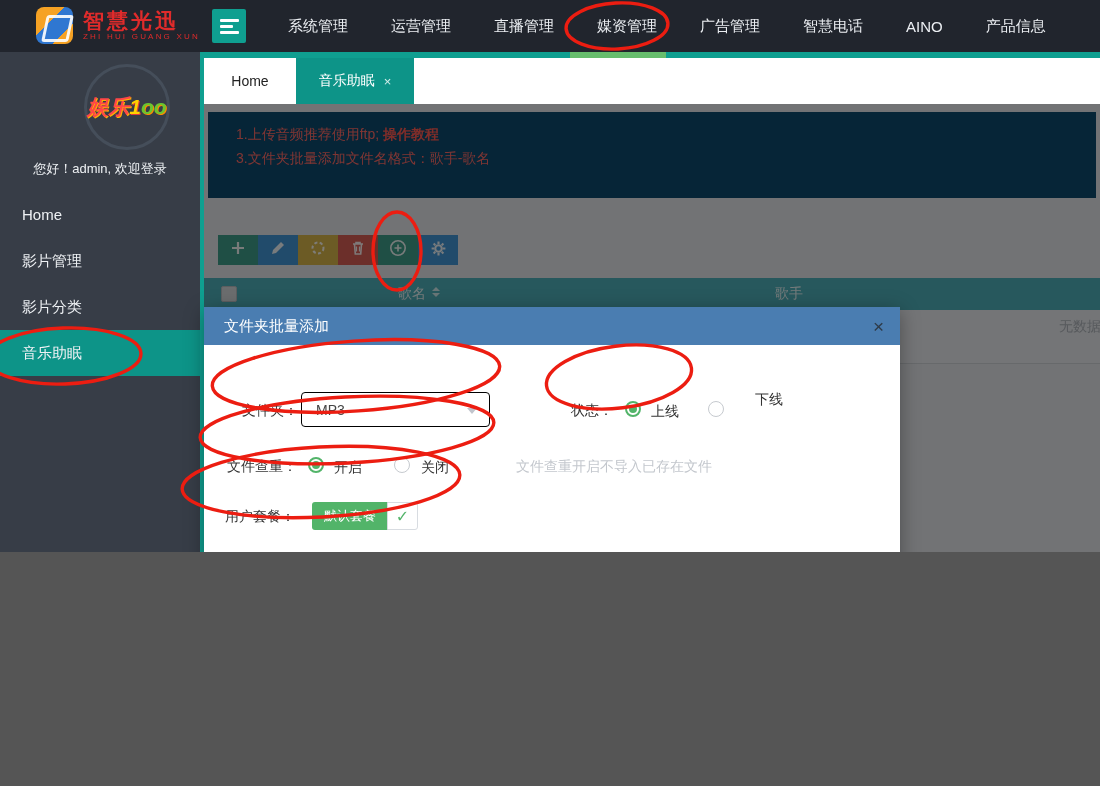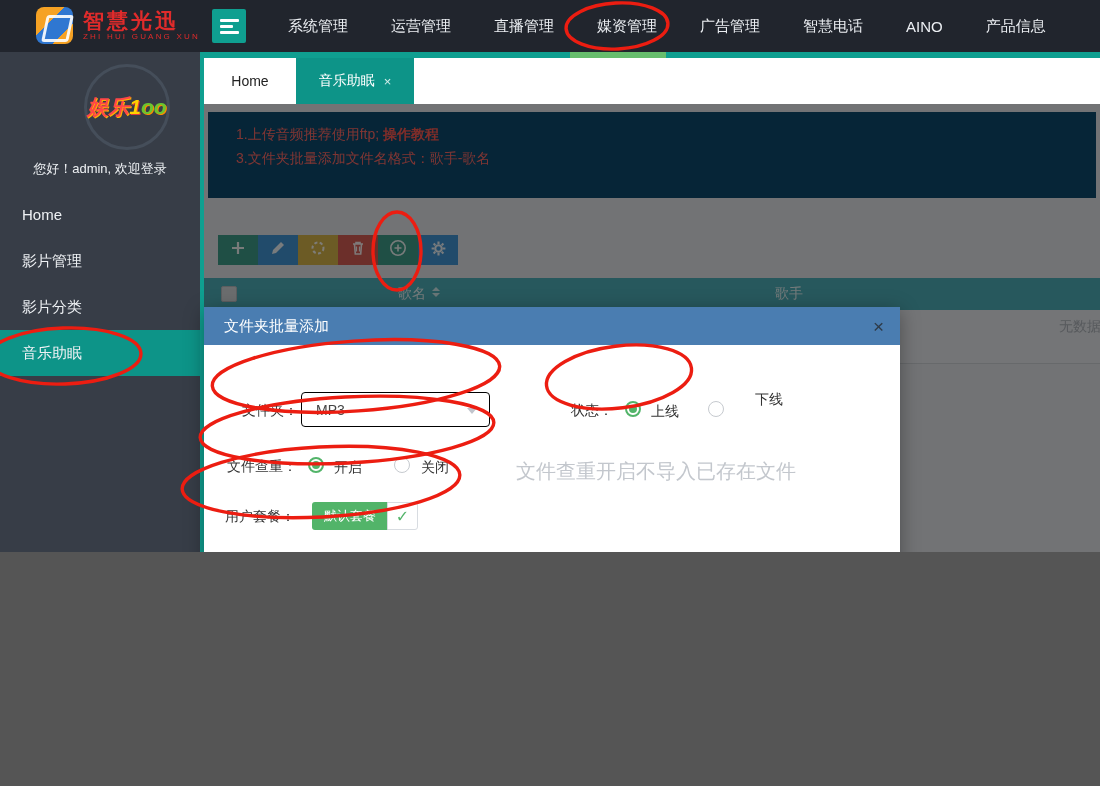--- a/index.html
+++ b/index.html
@@ -81,21 +81,21 @@
   .f-label { position:absolute; font-size:14px; color:#333; }
   .select { position:absolute; left:97px; top:47px; width:189px; height:35px; background:#fff;
     border:1px solid #000000; border-radius:4px; display:flex; align-items:center; padding-left:14px; cursor:pointer; }
   .select-value { font-size:14px; color:#444; }
   .select-caret { position:absolute; right:12px; top:15px; width:0; height:0;
     border-left:5px solid transparent; border-right:5px solid transparent; border-top:6px solid #c0c4cc; }
   .radio { position:absolute; width:16px; height:16px; border:1px solid #c6cacf; border-radius:50%; background:#fff; cursor:pointer; }
   .radio.checked { border:2px solid #52b469; }
   .radio.checked::after { content:""; position:absolute; left:2px; top:2px; width:8px; height:8px; border-radius:50%; background:#52b469; }
   .r-label { position:absolute; font-size:14px; color:#333; cursor:pointer; }
-  .hint { position:absolute; left:312px; top:113px; font-size:20px; color:#c3c7cd; }
+  .hint { position:absolute; left:312px; top:113px; font-size:14px; color:#c3c7cd; }
   .plan-tag { position:absolute; left:108px; top:157px; height:28px; padding:0 12px; background:#52b469;
     border-radius:3px 0 0 3px; color:#fff; font-size:13px; display:flex; align-items:center; cursor:pointer; }
   .plan-check { position:absolute; left:183px; top:157px; width:31px; height:28px; background:#fff;
     border:1px solid #d8dce1; border-radius:0 3px 3px 0; color:#52b469; font-size:16px; font-weight:bold;
     display:flex; align-items:center; justify-content:center; cursor:pointer; }
   .red-note { position:absolute; left:316px; top:295px; width:360px; color:#f21b1b; font-size:19px; white-space:nowrap; }
   .btn { position:absolute; height:28px; font-size:13px; color:#333; border-radius:9px; cursor:pointer;
     display:flex; align-items:center; justify-content:center; }
   .btn-add { left:554px; top:10px; width:60px; background:#fff; border:1px solid #c9c9c9; }
   .btn-back { left:624px; top:10px; width:58px; background:#d6d3ce; border:1px solid #b3b0ab; }

